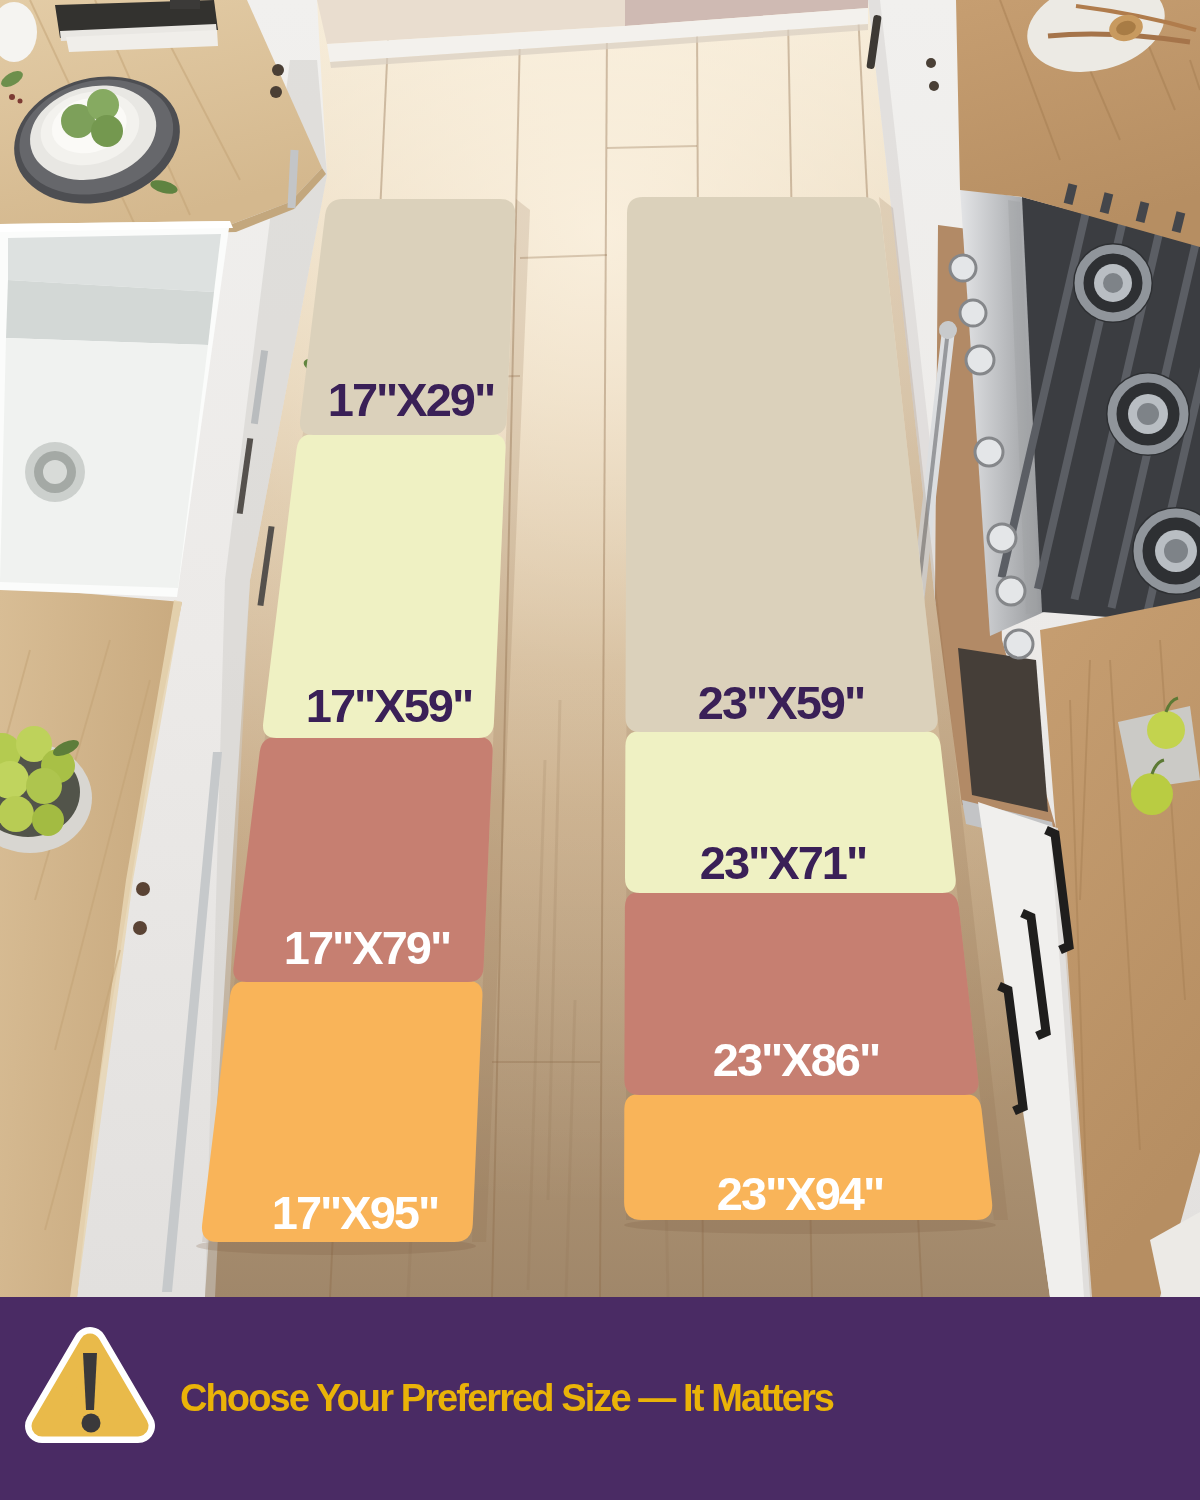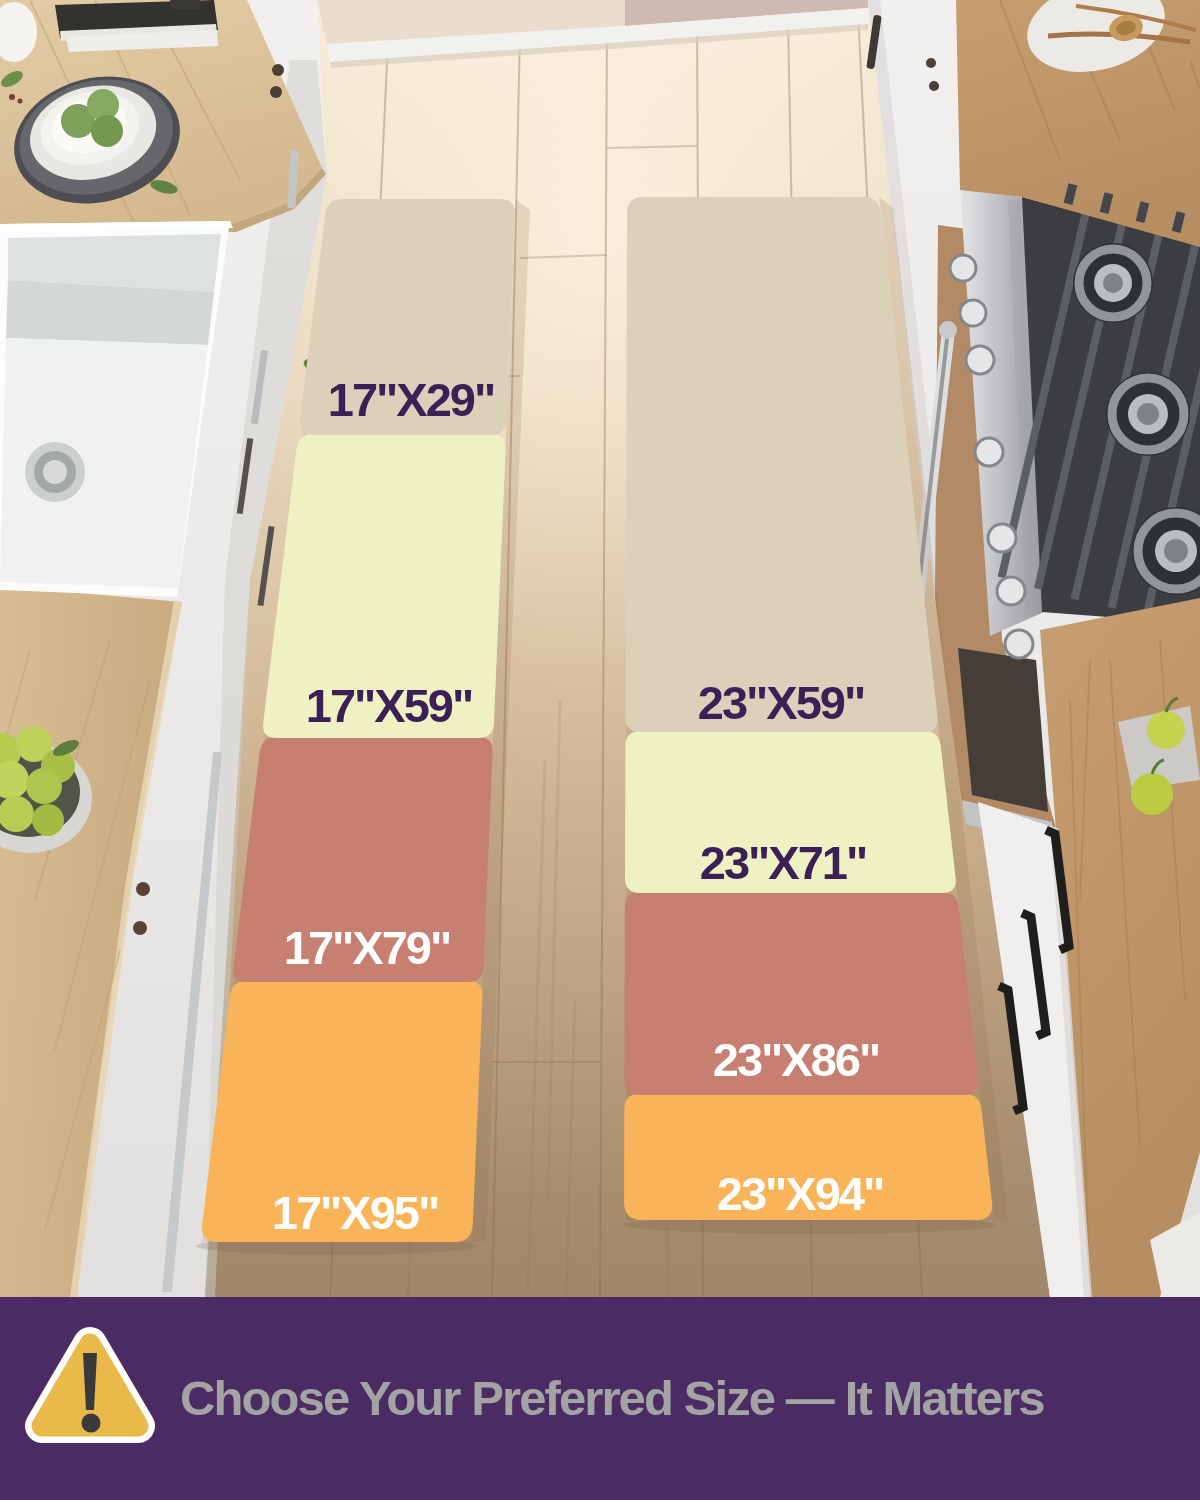--- a/index.html
+++ b/index.html
@@ -1,21 +1,21 @@
 <!DOCTYPE html>
 <html><head><meta charset="utf-8">
 <style>
 html,body{margin:0;padding:0;}
 #page{position:relative;width:1200px;height:1500px;overflow:hidden;background:#fff;
   font-family:"Liberation Sans",sans-serif;}
 #scene{position:absolute;left:0;top:0;}
 #banner{position:absolute;left:0;top:1297px;width:1200px;height:203px;background:#4a2b64;}
 #warn{position:absolute;left:22px;top:25px;}
 #bannertext{position:absolute;left:180px;top:0;width:1020px;height:203px;line-height:203px;
-  color:#a3a3a3;font-weight:bold;font-size:49px;letter-spacing:-1.9px;white-space:nowrap;}
+  color:#eab308;font-weight:bold;font-size:38px;letter-spacing:-1.9px;white-space:nowrap;}
 </style></head>
 <body>
 <div id="page">
 <svg id="scene" width="1200" height="1297" viewBox="0 0 1200 1297">
 
 <defs>
 <linearGradient id="floorg" x1="0" y1="0" x2="0" y2="1">
   <stop offset="0" stop-color="#f3e9d6"></stop>
   <stop offset="0.3" stop-color="#e0cdb0"></stop>
   <stop offset="0.62" stop-color="#c2a47e"></stop>

